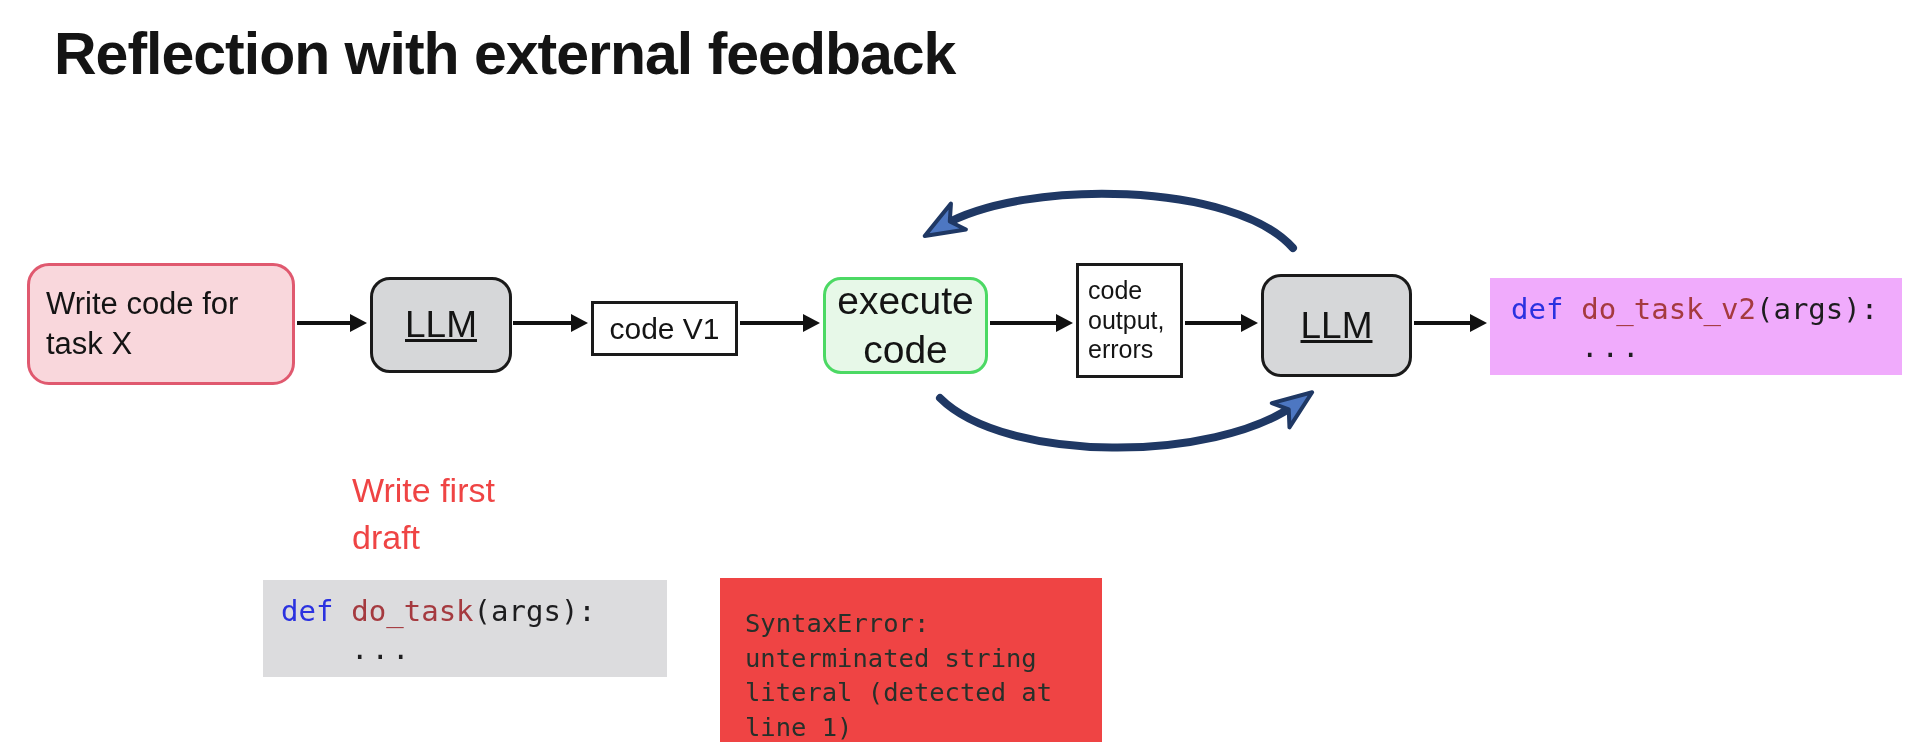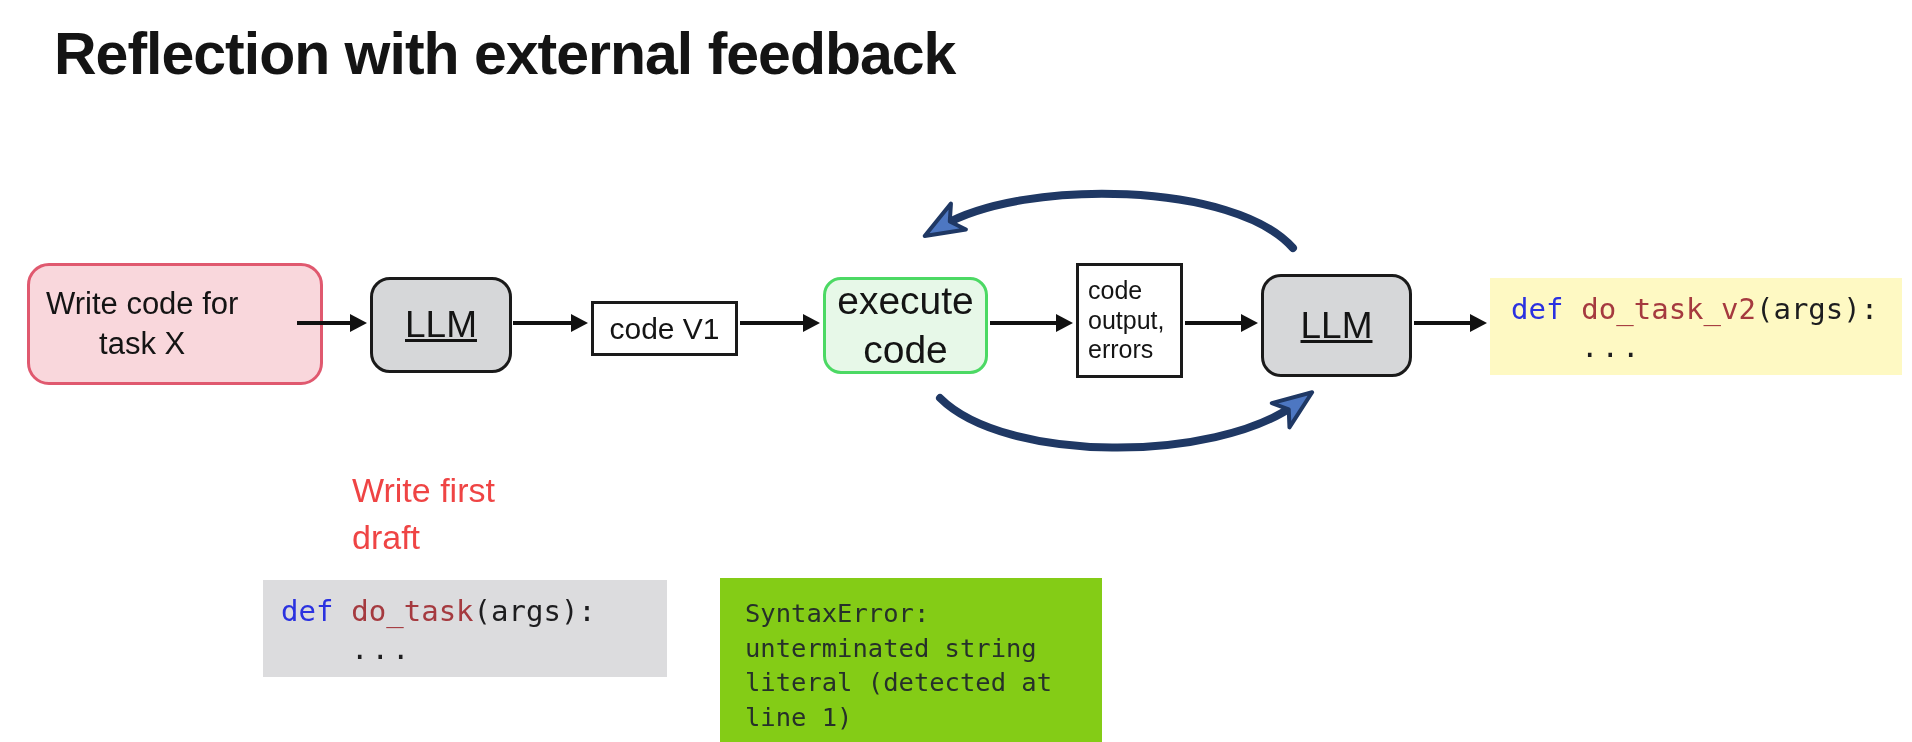--- a/index.html
+++ b/index.html
@@ -24,27 +24,27 @@
   }
   .node {
     position: absolute;
     display: flex;
     align-items: center;
     justify-content: center;
     text-align: center;
     white-space: pre-line;
   }
   .task-box {
-    left: 27px; top: 263px; width: 296px; height: 122px;
+    left: 27px; top: 263px; width: 268px; height: 122px;
     background: #f9d7dc;
     border: 3px solid #e0596f;
     border-radius: 22px;
     font-size: 31px; line-height: 1.3; font-weight: 500;
     justify-content: flex-start;
-    text-align: center;
+    text-align: left;
     padding-left: 16px;
   }
   .llm-box {
     background: #d6d7d9;
     border: 3.5px solid #1a1a1a;
     border-radius: 20px;
     font-size: 37px; font-weight: 500; text-decoration: underline;
   }
   .llm1 { left: 370px; top: 277px; width: 142px; height: 96px; }
   .llm2 { left: 1261px; top: 274px; width: 151px; height: 103px; }
@@ -98,32 +98,32 @@
   .tok-k { color: #2b32e0; margin-right: 0.62em; }
   .tok-n { color: #a53a3f; }
   .tok-p { color: #1d1d1f; }
   .draft1-block {
     left: 263px; top: 580px; width: 404px; height: 97px;
     background: #dcdcde;
     padding: 13px 0 0 18px;
   }
   .draft2-block {
     left: 1490px; top: 278px; width: 412px; height: 97px;
-    background: #fef9c3;
+    background: #f0abfc;
     padding: 13px 0 0 21px;
   }
   .error-block {
     position: absolute;
     left: 720px; top: 578px; width: 382px; height: 164px;
-    background: #84cc16;
+    background: #ef4444;
     font-family: "DejaVu Sans Mono", monospace;
     font-size: 25.5px;
     line-height: 1.36;
     color: #26302a;
-    padding: 18px 10px 0 25px;
+    padding: 28px 10px 0 25px;
     white-space: pre-line;
   }
   .annotation {
     position: absolute;
     font-size: 34px;
     font-weight: 500;
     line-height: 1.38;
     color: #ef4444;
     white-space: pre-line;
   }

